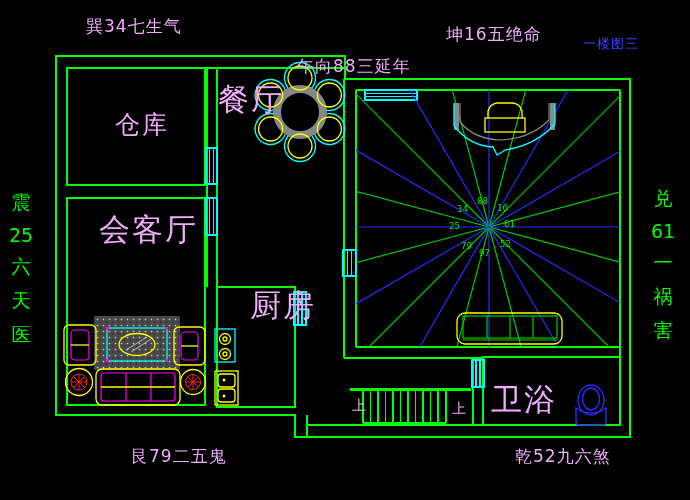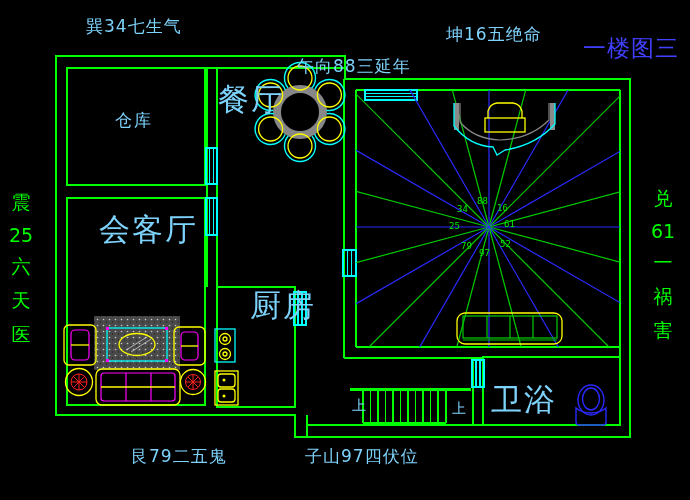--- a/index.html
+++ b/index.html
@@ -1,22 +1,22 @@
 <!DOCTYPE html>
 <html><head>
 <meta charset="utf-8">
 <style>
   html,body{margin:0;padding:0;background:#000;}
   .canvas{position:relative;width:690px;height:500px;background:#000;overflow:hidden;
           font-family:"DejaVu Sans",sans-serif;}
   .canvas svg{position:absolute;left:0;top:0;}
-  .lbl{position:absolute;color:#7dd3fc;white-space:nowrap;letter-spacing:1px;line-height:1;}
+  .lbl{position:absolute;color:#f0abfc;white-space:nowrap;letter-spacing:1px;line-height:1;}
   .lbl-outer{font-size:17px;}
   .lbl-room{font-size:31px;letter-spacing:2px;}
-  .lbl-title{color:#4040ff;font-size:23px;text-align:right;}
+  .lbl-title{color:#4040ff;font-size:13px;text-align:right;}
   .vcol{position:absolute;display:flex;flex-direction:column;align-items:center;gap:8px;
         color:#00ff00;font-size:19px;width:30px;}
   .vcol span{display:block;}
   .lbl-up{font-size:14px;}
   .walls{stroke:#00ff00;fill:none;stroke-width:1.3;shape-rendering:crispEdges;}
   .win{stroke:#00ffff;fill:none;stroke-width:1.2;shape-rendering:crispEdges;}
   .yel{stroke:#ffff00;fill:none;stroke-width:1.3;}
   .mag{stroke:#ff00ff;fill:none;stroke-width:1.2;}
   .cyn{stroke:#00ffff;fill:none;stroke-width:1.3;}
   .gry{stroke:#878787;fill:none;}
@@ -285,23 +285,23 @@
 
 <div class="vcol" style="left:648px;top:186px;">
   <span>兑</span>
   <span>61</span>
   <span>一</span>
   <span>祸</span>
   <span>害</span>
 </div>
 
 <div class="lbl lbl-outer" style="left:86px;top:448px;margin-left:45px;">艮79二五鬼</div>
-<div class="lbl lbl-outer" style="left:305px;top:448px;">子山97四伏位</div>
-
-<div class="lbl lbl-room" style="left:115px;top:112px;font-size:17px;">仓库</div>
+<div class="lbl lbl-outer" style="left:515px;top:448px;">乾52九六煞</div>
+
+<div class="lbl lbl-room" style="left:115px;top:112px;font-size:25px;">仓库</div>
 <div class="lbl lbl-room" style="left:218px;top:84px;">餐厅</div>
 <div class="lbl lbl-room" style="left:99px;top:214px;">会客厅</div>
 <div class="lbl lbl-room" style="left:235px;top:290px;margin-left:15px;">厨房</div>
 <div class="lbl lbl-room" style="left:491px;top:384px;">卫浴</div>
 
 <div class="lbl lbl-up" style="left:352px;top:398px;">上</div>
 <div class="lbl lbl-up" style="left:452px;top:401px;">上</div>
 
 </div>
 

